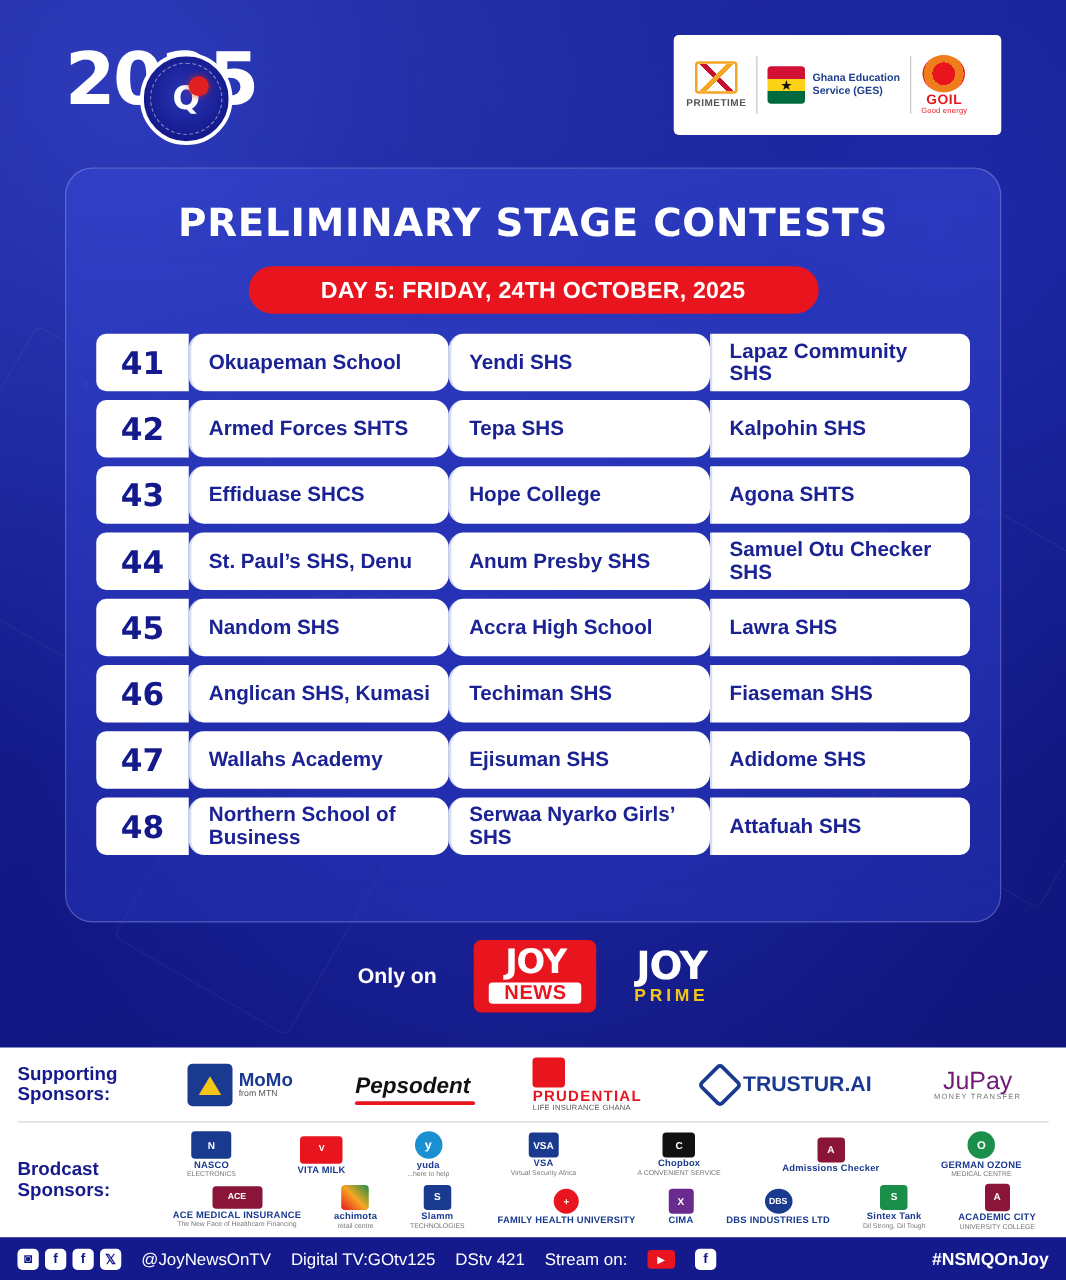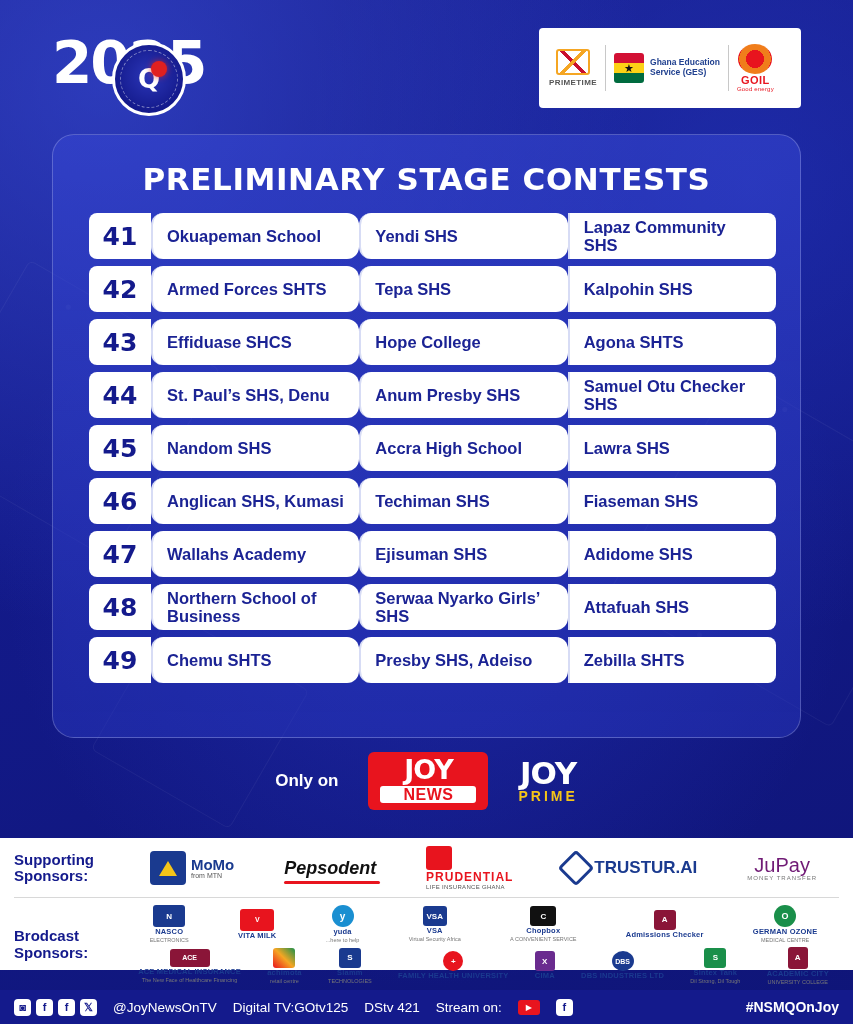--- a/index.html
+++ b/index.html
@@ -125,26 +125,25 @@
     display: flex; align-items: center; justify-content: center;
     color: #ffffff; font-size: 18.5px; font-weight: 700;
     letter-spacing: .2px;
   }
   .rows { margin-top: 16px; display: flex; flex-direction: column; gap: 7px; }
   .row {
     display: flex; align-items: stretch;
     height: 46px;
   }
   .row-num {
-    width: 62px; background: #ffffff;
+    width: 74px; background: #ffffff;
     border-radius: 8px 0 0 8px;
     display: flex; align-items: center; justify-content: center;
     font-size: 25px; font-weight: 700; color: #141a8c;
     font-family: "DejaVu Sans", sans-serif;
-    margin-left: 12px;
   }
   .cell {
     flex: 1 1 0; background: #ffffff;
     display: flex; align-items: center;
     padding: 0 14px;
     color: #1b2394; font-weight: 700; font-size: 16.5px;
     line-height: 1.12;
     border-left: 2px solid #d7dcf5;
     border-radius: 12px;
   }
@@ -157,30 +156,30 @@
     display: flex; align-items: center; justify-content: center; gap: 30px;
   }
   .onlyon-label { color: #ffffff; font-size: 17px; font-weight: 700; }
   .joynews {
     background: #e8141e; border-radius: 6px; padding: 5px 12px 7px;
     display: flex; flex-direction: column; align-items: center; line-height: .95;
   }
   .joynews .j1 { color: #ffffff; font-size: 27px; font-weight: 700; font-family: "DejaVu Sans", sans-serif; letter-spacing: -1px; }
   .joynews .j2 {
     background: #ffffff; color: #e8141e; font-size: 16px; font-weight: 700;
-    padding: 1px 23px; border-radius: 3px; margin-top: 3px; letter-spacing: .5px;
+    padding: 1px 12px; border-radius: 3px; margin-top: 3px; letter-spacing: .5px;
   }
   .joyprime { display: flex; flex-direction: column; align-items: center; line-height: .95; }
   .joyprime .p1 { color: #ffffff; font-size: 31px; font-weight: 700; font-family: "DejaVu Sans", sans-serif; letter-spacing: -1px; }
   .joyprime .p2 { color: #f5c518; font-size: 14px; font-weight: 700; letter-spacing: 3px; margin-top: 2px; }
 
   
   .band {
     position: absolute; left: 0; right: 0; top: 838px;
-    height: 132px; background: #ffffff;
+    height: 152px; background: #ffffff;
     padding: 8px 14px 4px;
   }
   .band-row { display: flex; align-items: center; gap: 10px; }
   .band-label {
     font-size: 15px; font-weight: 700; color: #141a8c; line-height: 1.1;
     width: 104px; flex: none;
   }
   .band-items { flex: 1; display: flex; align-items: center; justify-content: space-around; gap: 6px; }
   .band-divider { height: 1px; background: #d8d8d8; margin: 7px 0; }
   .logo-chip { display: flex; align-items: center; gap: 5px; }
@@ -260,20 +259,21 @@
       <div class="ss-item">
         <div class="goil-mark"></div>
         <div class="goil-label">GOIL</div>
         <div class="goil-sub">Good energy</div>
       </div>
     </div>
   </div>
 
   <div class="card">
     <div class="card-title">PRELIMINARY STAGE CONTESTS</div>
+    <div class="day-pill">DAY 5: FRIDAY, 24TH OCTOBER, 2025</div>
 
     <div class="rows">
       <div class="row">
         <div class="row-num">41</div>
         <div class="cell first">Okuapeman School</div>
         <div class="cell">Yendi SHS</div>
         <div class="cell">Lapaz Community SHS</div>
       </div>
       <div class="row">
         <div class="row-num">42</div>
@@ -309,26 +309,20 @@
         <div class="row-num">47</div>
         <div class="cell first">Wallahs Academy</div>
         <div class="cell">Ejisuman SHS</div>
         <div class="cell">Adidome SHS</div>
       </div>
       <div class="row">
         <div class="row-num">48</div>
         <div class="cell first">Northern School of Business</div>
         <div class="cell">Serwaa Nyarko Girls’ SHS</div>
         <div class="cell">Attafuah SHS</div>
-      </div>
-      <div class="row">
-        <div class="row-num">49</div>
-        <div class="cell first">Chemu SHTS</div>
-        <div class="cell">Presby SHS, Adeiso</div>
-        <div class="cell">Zebilla SHTS</div>
       </div>
     </div>
   </div>
 
   <div class="onlyon">
     <span class="onlyon-label">Only on</span>
     <div class="joynews">
       <span class="j1">JOY</span>
       <span class="j2">NEWS</span>
     </div>

